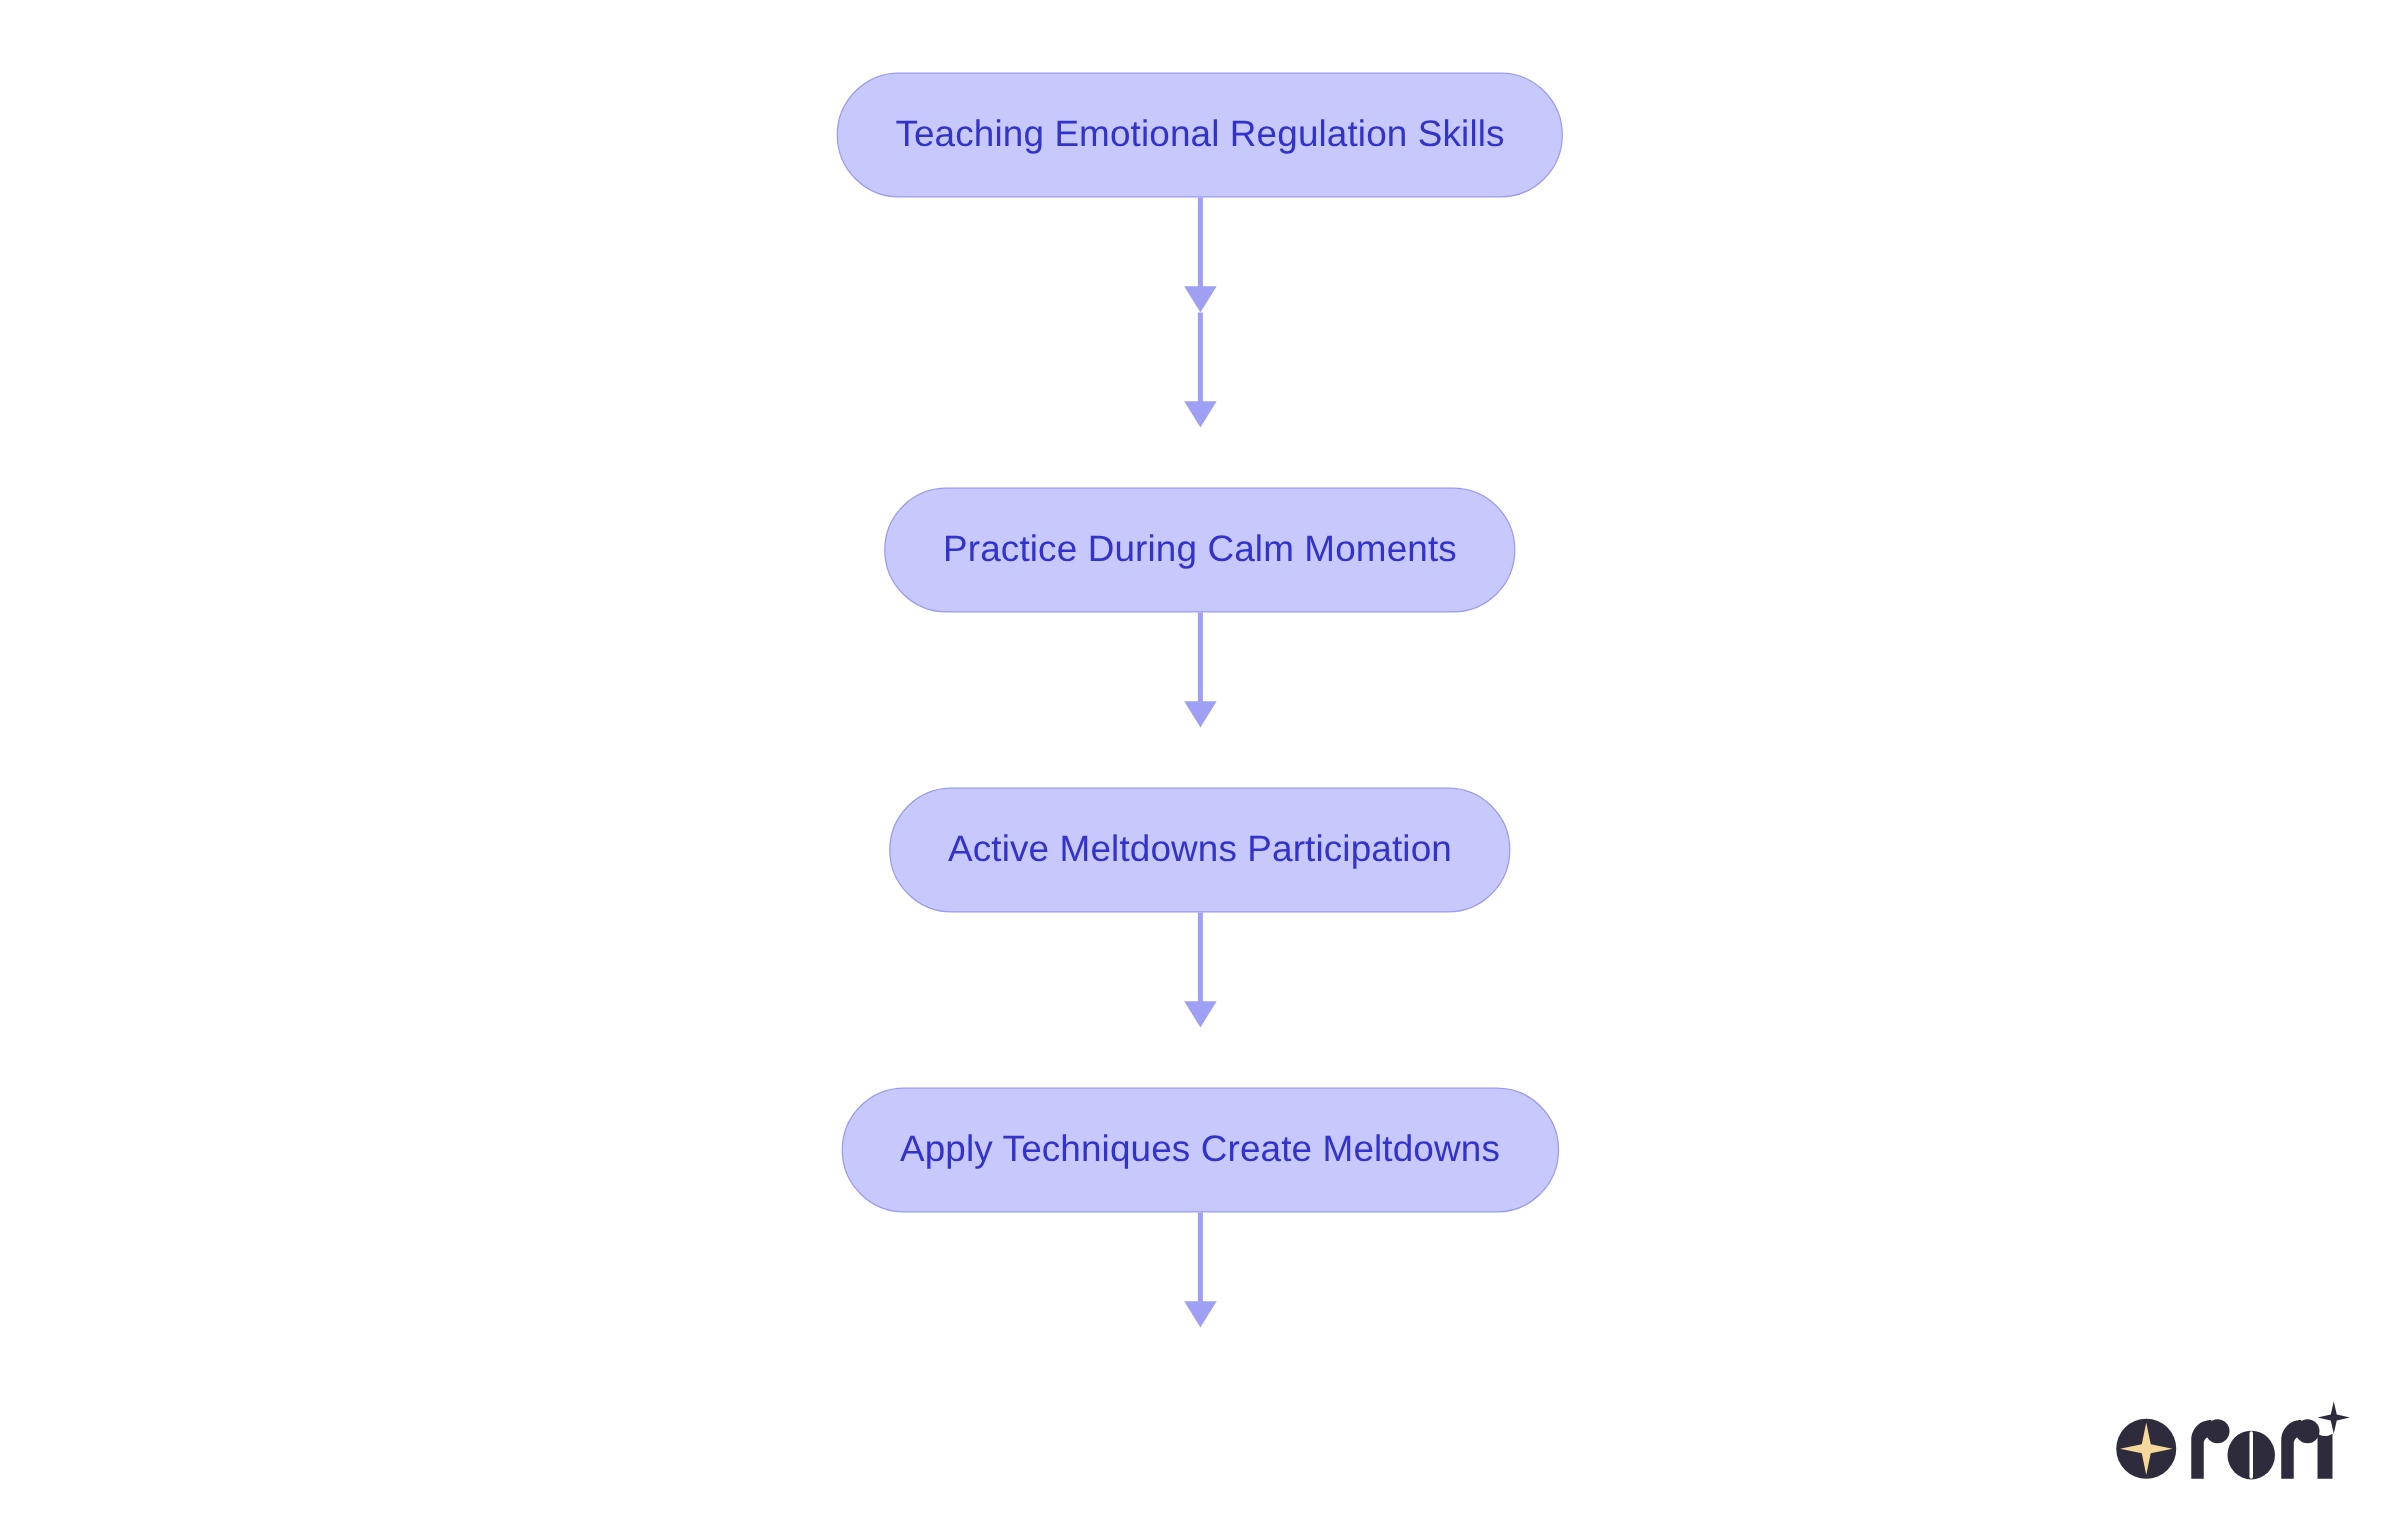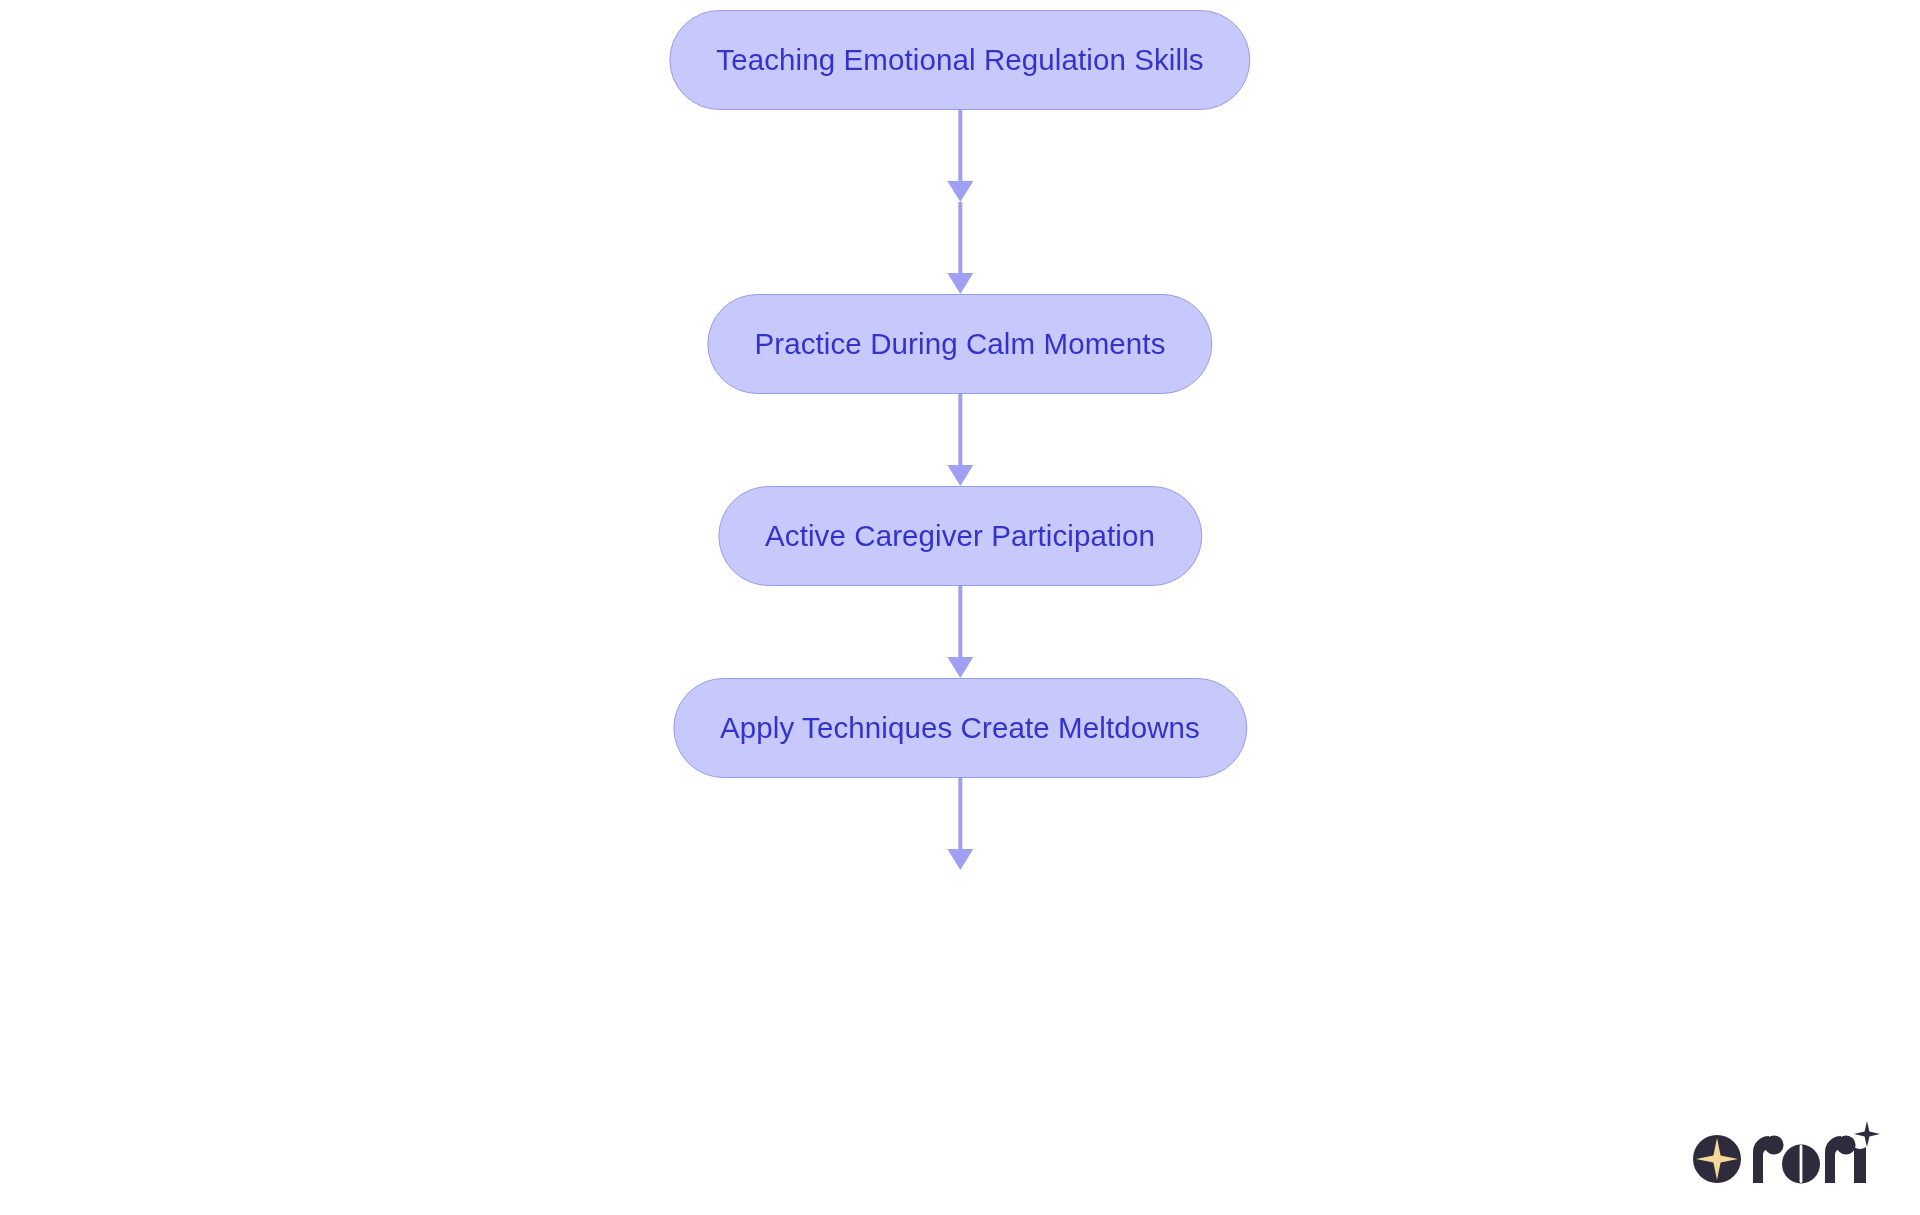--- a/index.html
+++ b/index.html
@@ -44,20 +44,21 @@
     box-sizing: border-box;
     height: 100px;
     border: 1.6px solid #9a9bf0;
     background: #c7c8fb;
     border-radius: 50px;
     display: flex;
     align-items: center;
     justify-content: center;
     padding: 0 46px;
     white-space: nowrap;
+    margin-top: 48px;
   }
 
   .node-label {
     color: #3333cc;
     font-size: 29.5px;
     font-weight: 400;
     letter-spacing: 0.1px;
     line-height: 1;
   }
 
@@ -125,21 +126,21 @@
       <div class="node">
         <span class="node-label">Practice During Calm Moments</span>
       </div>
 
       <div class="connector">
         <span class="stem"></span>
         <span class="head"></span>
       </div>
 
       <div class="node">
-        <span class="node-label">Active Caregiver Participation</span>
+        <span class="node-label">Active Meltdowns Participation</span>
       </div>
 
       <div class="connector">
         <span class="stem"></span>
         <span class="head"></span>
       </div>
 
       <div class="node">
         <span class="node-label">Apply Techniques Create Meltdowns</span>
       </div>

